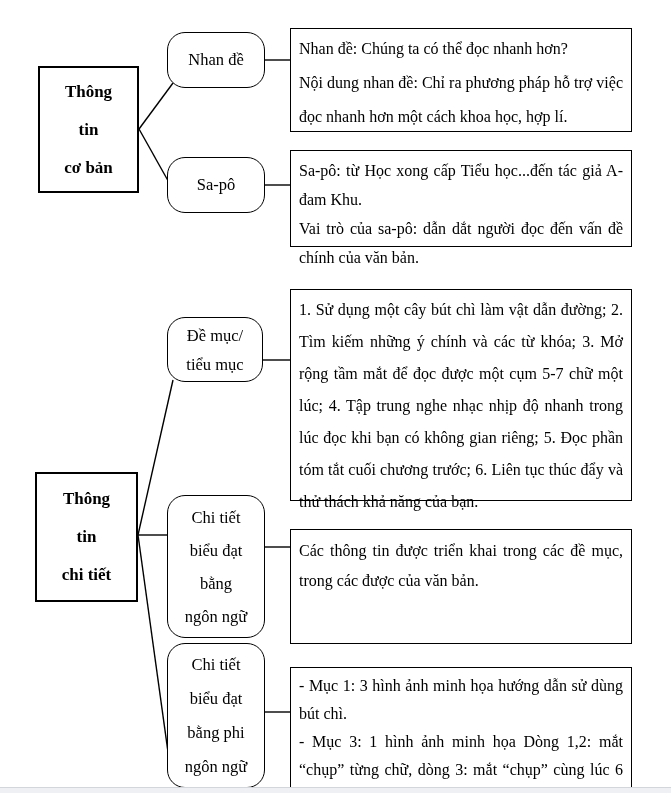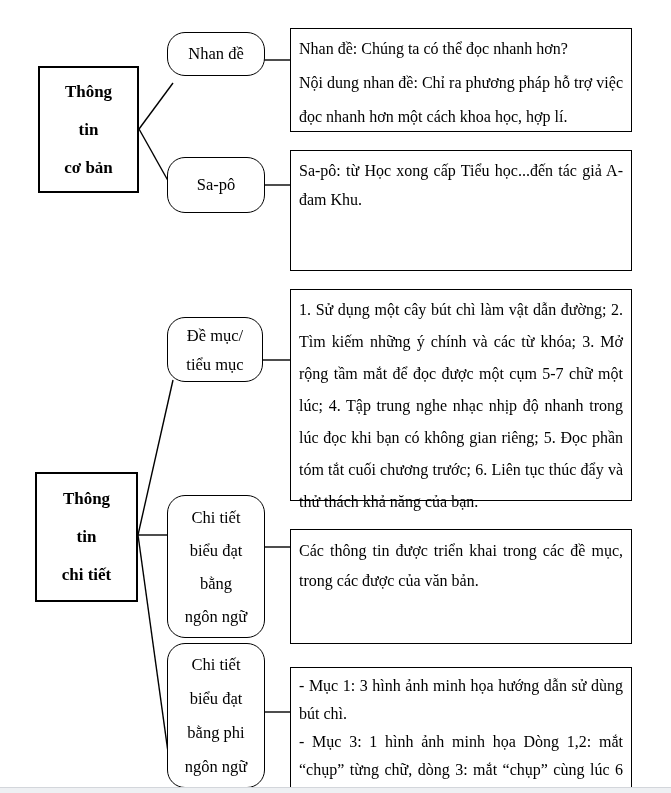--- a/index.html
+++ b/index.html
@@ -30,27 +30,27 @@
   .detail{
     border:1.5px solid var(--border-color,#000);
     font-size:16px;text-align:justify;margin-top:24px;
   }
   .detail p{margin:0;}
   .root-line,.node-line{display:block;}
 
   
   #root-basic  {left:38px;top:66px;width:101px;height:127px;}
   #root-detail {left:35px;top:472px;width:103px;height:130px;}
-  #node-nhande {left:167px;top:32px;width:98px;height:44px;}
+  #node-nhande {left:167px;top:32px;width:98px;height:56px;}
   #node-sapo   {left:167px;top:157px;width:98px;height:56px;}
   #node-demuc  {left:167px;top:317px;width:96px;height:65px;}
   #node-ngonngu{left:167px;top:495px;width:98px;height:143px;}
   #node-phi    {left:167px;top:643px;width:98px;height:145px;}
   #detail-nhande {left:290px;top:4px;  width:342px;height:104px;line-height:34px;padding:3px 8px 0;}
-  #detail-sapo   {left:290px;top:126px;width:342px;height:121px;line-height:29px;padding:5px 8px 0;}
+  #detail-sapo   {left:290px;top:126px;width:342px;height:97px;line-height:29px;padding:5px 8px 0;}
   #detail-demuc  {left:290px;top:265px;width:342px;height:212px;line-height:32px;padding:4px 8px 0;}
   #detail-ngonngu{left:290px;top:505px;width:342px;height:115px;line-height:30px;padding:6px 8px 0;}
   #detail-phi    {left:290px;top:643px;width:342px;height:140px;line-height:28px;padding:4px 8px 0;}
 
   .bottom-strip{
     position:absolute;left:0;top:787px;width:671px;height:6px;
     background:var(--strip-color,#eef0f3);
     border-top:1px solid #d3d6db;box-sizing:border-box;
   }
 </style>
@@ -88,20 +88,21 @@
     <span class="node-line">Sa-pô</span>
   </div>
 
   <div id="detail-nhande" class="box detail">
     <p>Nhan đề: Chúng ta có thể đọc nhanh hơn?</p>
     <p>Nội dung nhan đề: Chỉ ra phương pháp hỗ trợ việc đọc nhanh hơn một cách khoa học, hợp lí.</p>
   </div>
 
   <div id="detail-sapo" class="box detail">
     <p>Sa-pô: từ Học xong cấp Tiểu học...đến tác giả A-đam Khu.</p>
+    <p>Vai trò của sa-pô: dẫn dắt người đọc đến vấn đề chính của văn bản.</p>
   </div>
 
   <div id="root-detail" class="box root">
     <span class="root-line">Thông</span>
     <span class="root-line">tin</span>
     <span class="root-line">chi tiết</span>
   </div>
 
   <div id="node-demuc" class="box node lh29">
     <span class="node-line">Đề mục/</span>

